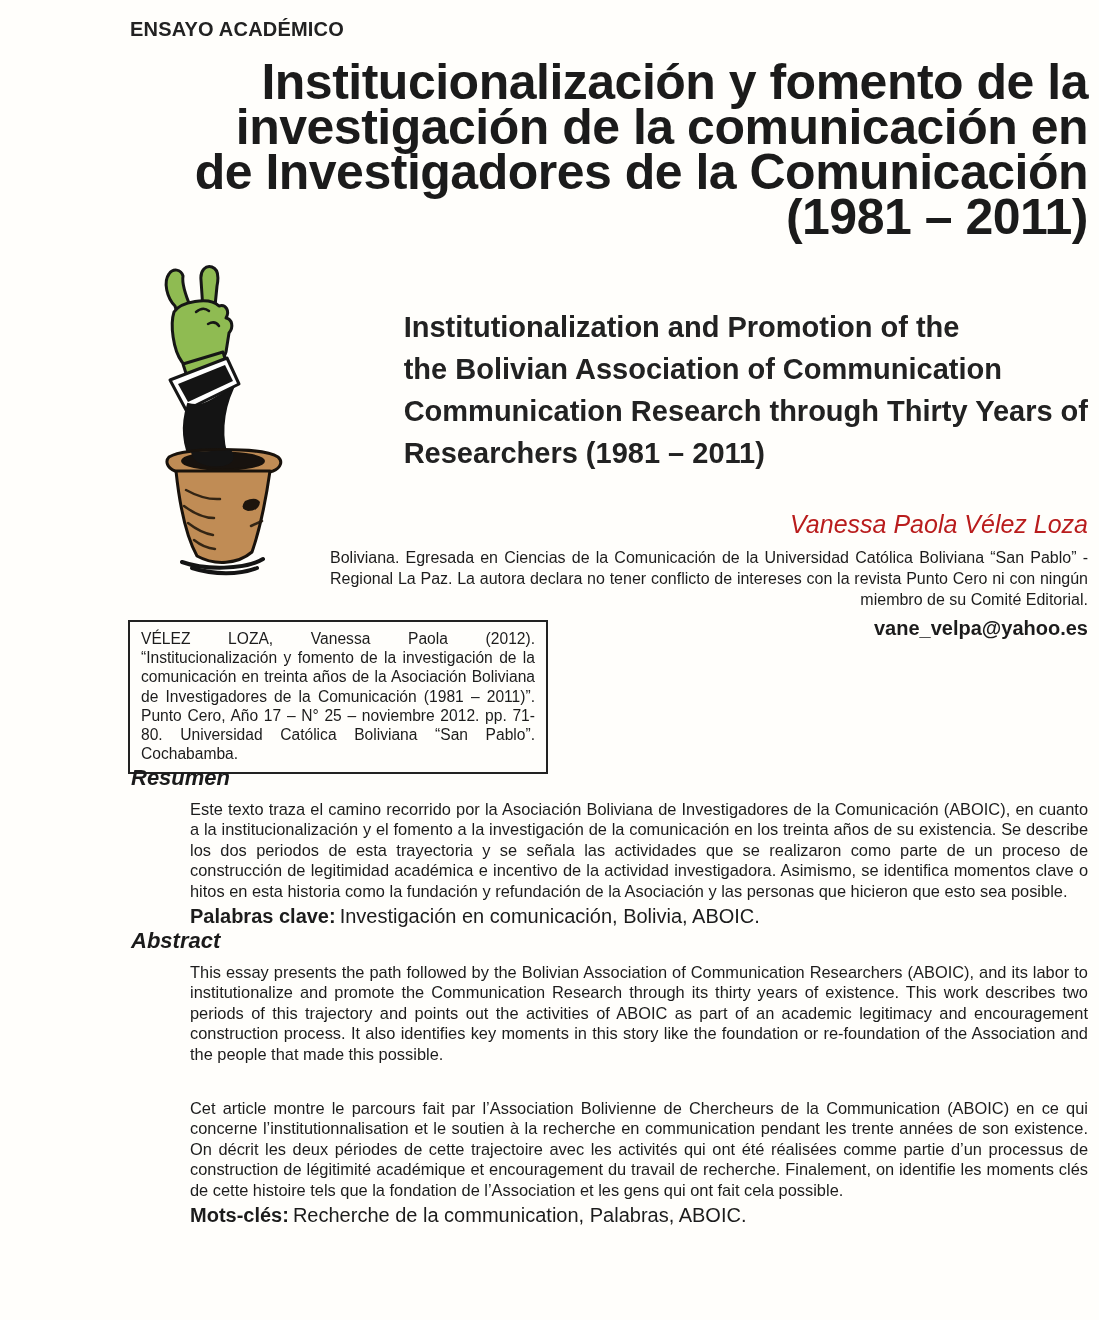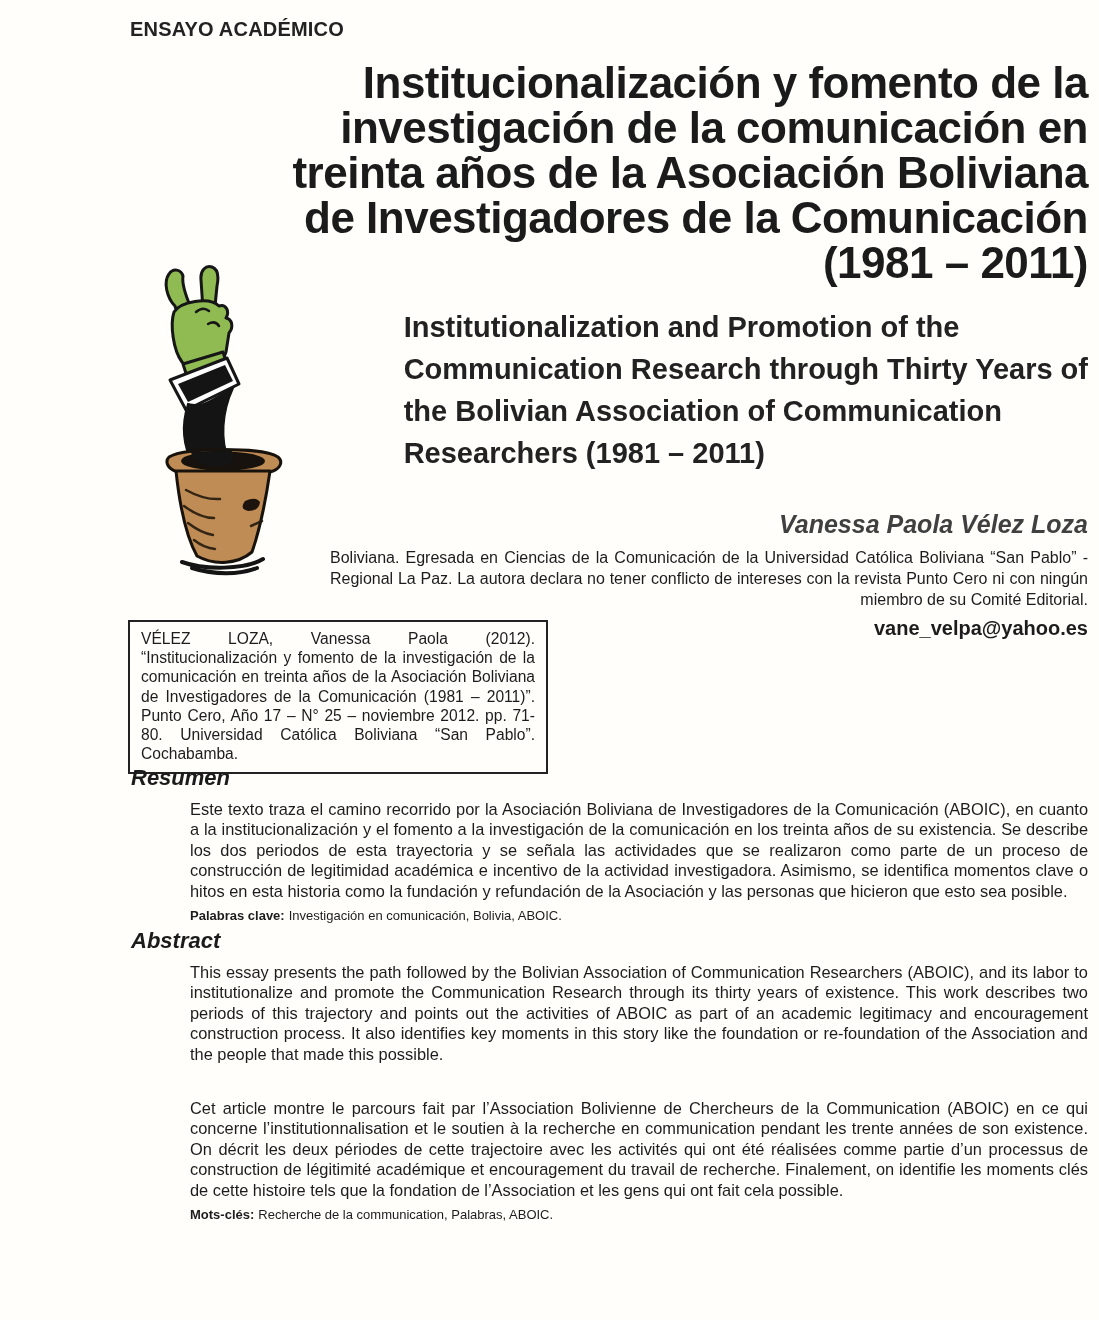--- a/index.html
+++ b/index.html
@@ -14,35 +14,35 @@
   }
 
   .kicker {
     position:absolute; left:130px; top:18px;
     font-size:20px; font-weight:bold; letter-spacing:.2px; color:#222;
   }
 
   .title-es {
     position:absolute; right:11px; top:60px;
     text-align:right; font-weight:bold;
-    font-size:44px; line-height:45px; letter-spacing:-.5px; color:#1b1b1b;
+    font-size:50px; line-height:45px; letter-spacing:-.5px; color:#1b1b1b;
     white-space:nowrap;
   }
   .title-en {
     position:absolute; right:11px; top:306px;
     font-weight:bold;
     font-size:29px; line-height:42px; color:#222;
     white-space:nowrap;
   }
 
   .illustration { position:absolute; left:162px; top:264px; width:124px; height:314px; }
 
   .author {
     position:absolute; right:11px; top:510px;
-    font-size:25px; font-weight:bold; font-style:italic; color:#404040;
+    font-size:25px; font-weight:normal; font-style:italic; color:#b91c1c;
   }
   .bio {
     position:absolute; left:330px; top:547px; width:758px;
     font-size:16px; line-height:21px;
     text-align:justify; text-align-last:right;
   }
   .email {
     position:absolute; right:11px; top:617px;
     font-size:20px; font-weight:bold;
   }
@@ -65,35 +65,34 @@
     font-size:22px; font-weight:bold; font-style:italic; color:#1b1b1b;
     line-height:26px;
   }
   .sec-body {
     margin:8px 0 0 59px;
     font-size:16.4px; line-height:20.4px;
     text-align:justify;
   }
   .sec-keywords {
     margin:5px 0 0 59px;
-    font-size:13px; line-height:20.4px;
+    font-size:20px; line-height:20.4px;
   }
   .kw-label { font-weight:bold; margin-right:4px; }
 </style>
 </head>
 <body>
 
 <div class="page">
 
   <div class="kicker">ENSAYO ACADÉMICO</div>
 
   <h1 class="title-es" style="margin:0">
     <span style="display:block">Institucionalización y fomento de la</span>
     <span style="display:block">investigación de la comunicación en</span>
-    <span style="display:block">treinta años de la Asociación Boliviana</span>
     <span style="display:block">de Investigadores de la Comunicación</span>
     <span style="display:block">(1981 – 2011)</span>
   </h1>
 
   <div class="illustration">
     <svg viewBox="0 0 124 314" width="124" height="314" aria-hidden="true">
       <g stroke="#161616" stroke-width="3" stroke-linejoin="round" stroke-linecap="round">
         <path fill="#8fbb52" d="M13,42 C5,34 1,18 7,10 C11,4 19,5 21,12 C20,18 23,30 29,44 L16,52 Z"></path>
         <path fill="#8fbb52" d="M39,16 C38,6 44,1 50,3 C56,5 57,12 55,22 L53,42 41,46 Z"></path>
         <path fill="#8fbb52" d="M12,48 C18,38 47,32 57,42 C64,40 68,47 64,54 C70,55 72,63 67,69 L64,88 C60,104 30,110 20,98 C11,86 8,60 12,48 Z"></path>
@@ -122,22 +121,22 @@
       <path fill="#1d150d" d="M83,237 q11,-5 15,1 q-1,9 -12,9 q-9,-2 -3,-10 Z"></path>
       <g fill="none" stroke="#141414" stroke-width="4" stroke-linecap="round">
         <path d="M20,298 C42,306 83,306 101,295"></path>
         <path d="M30,304 C52,311 77,311 95,304"></path>
       </g>
     </svg>
   </div>
 
   <h2 class="title-en" style="margin:0">
     <span style="display:block">Institutionalization and Promotion of the</span>
+    <span style="display:block">the Bolivian Association of Communication</span>
     <span style="display:block">Communication Research through Thirty Years of</span>
-    <span style="display:block">the Bolivian Association of Communication</span>
     <span style="display:block">Researchers (1981 – 2011)</span>
   </h2>
 
   <div class="author">Vanessa Paola Vélez Loza</div>
 
   <div class="bio">Boliviana. Egresada en Ciencias de la Comunicación de la Universidad Católica Boliviana “San Pablo” - Regional La Paz. La autora declara no tener conflicto de intereses con la revista Punto Cero ni con ningún miembro de su Comité Editorial.</div>
 
   <div class="email">vane_velpa@yahoo.es</div>
 
   <div class="citation-box">VÉLEZ LOZA, Vanessa Paola (2012). “Institucionalización y fomento de la investigación de la comunicación en treinta años de la Asociación Boliviana de Investigadores de la Comunicación (1981 – 2011)”. Punto Cero, Año 17 – N° 25 – noviembre 2012. pp. 71-80. Universidad Católica Boliviana “San Pablo”. Cochabamba.</div>

